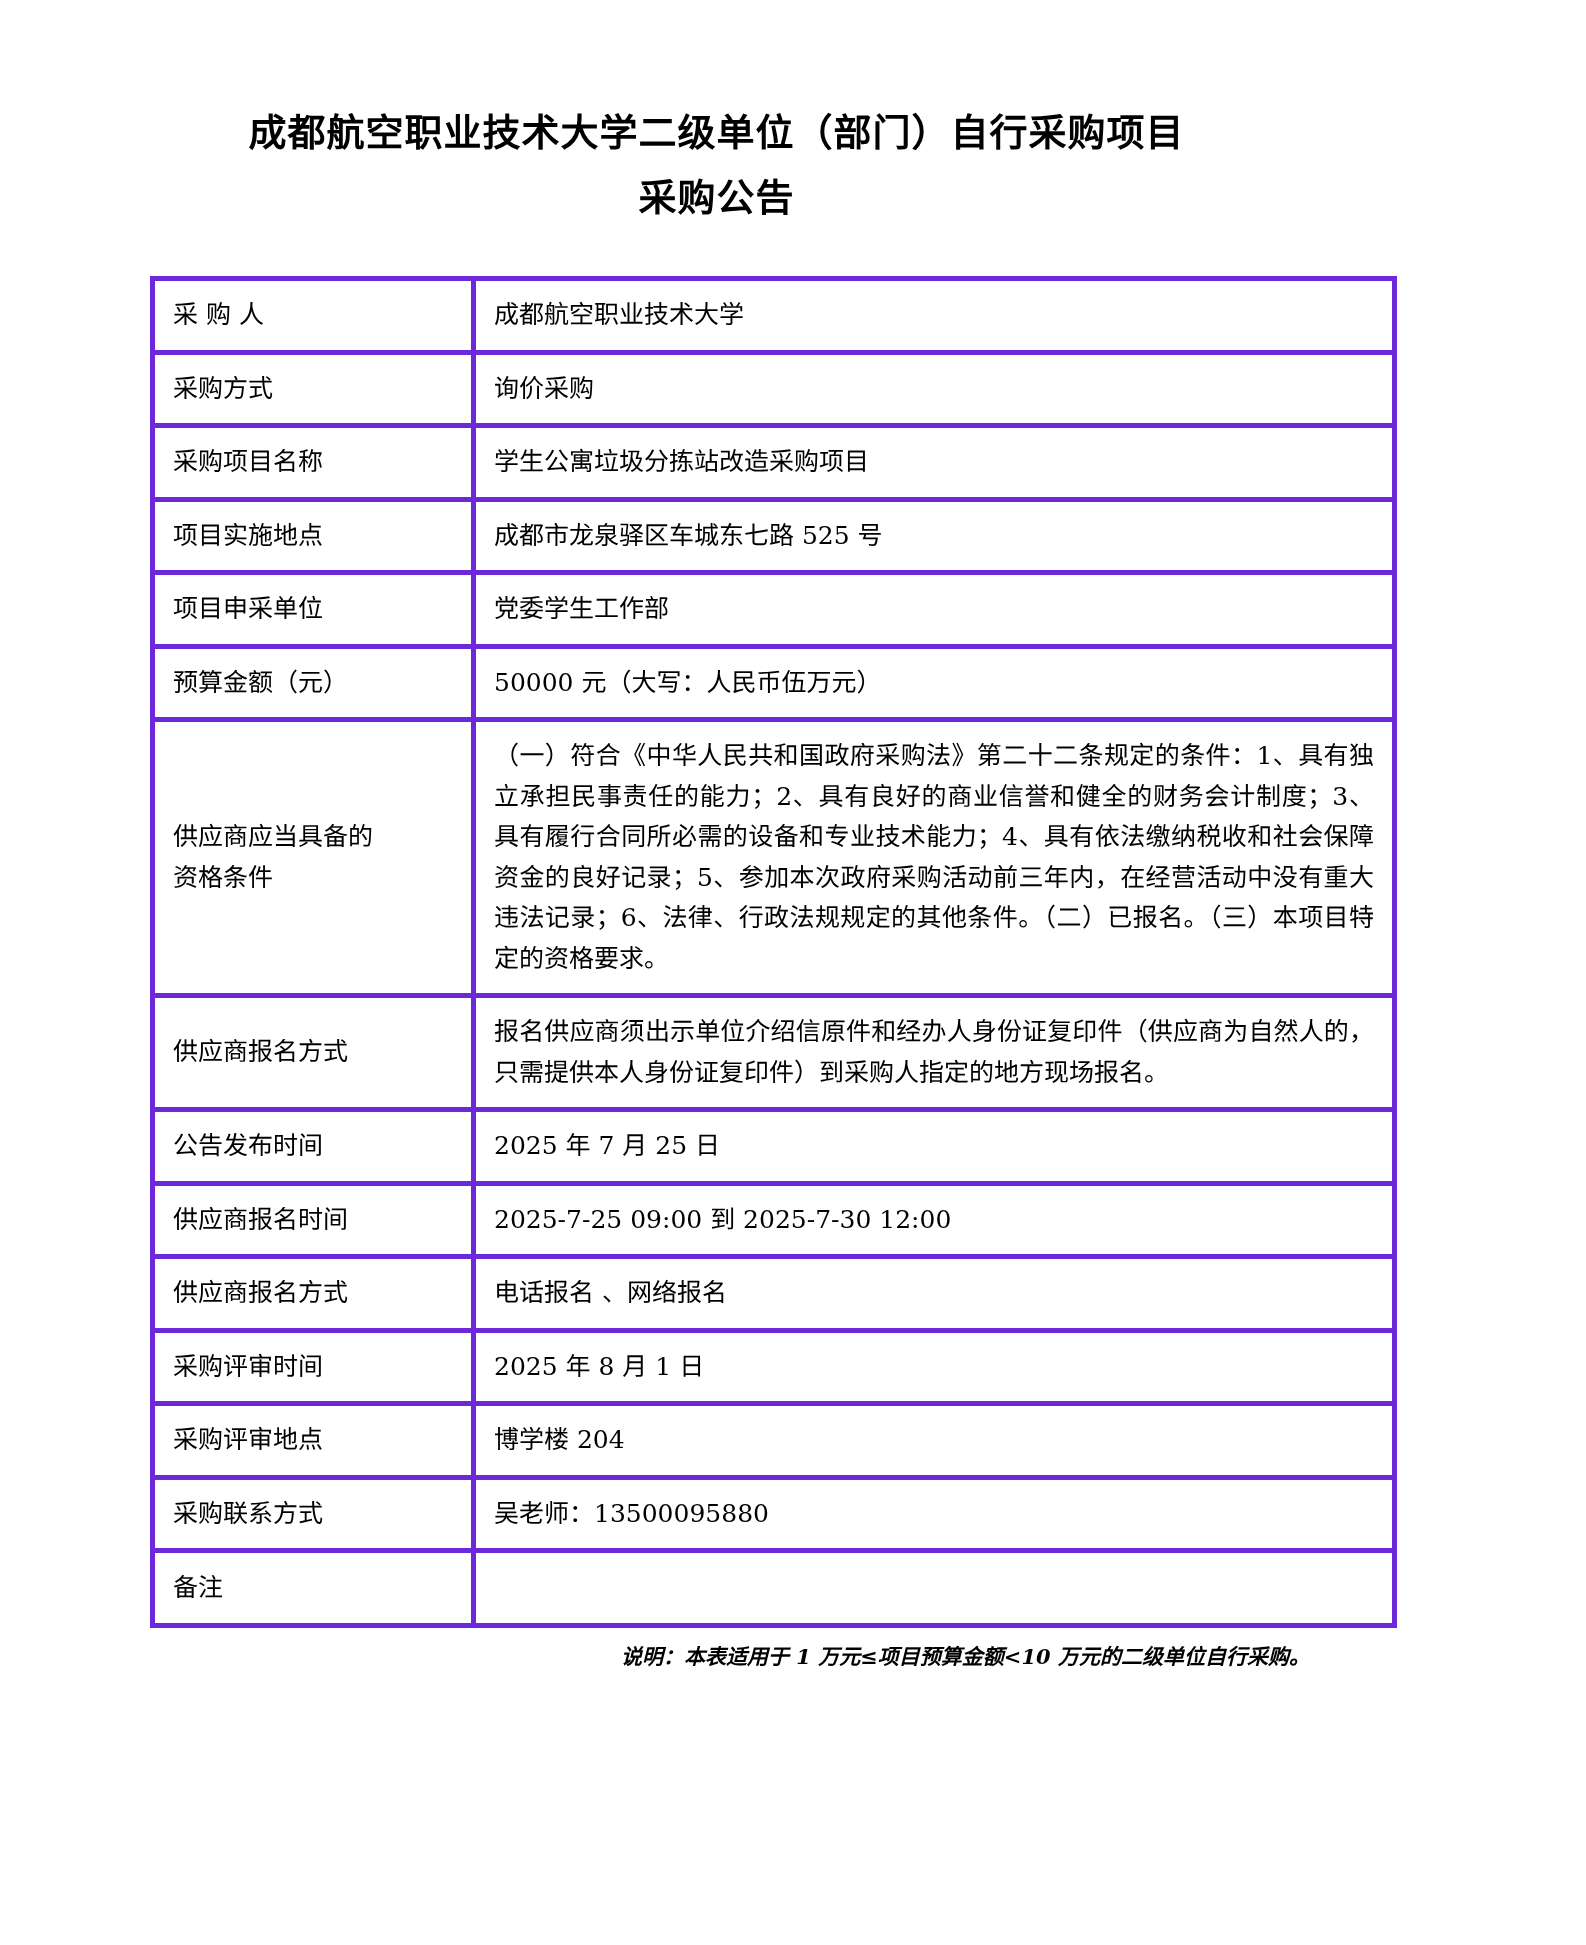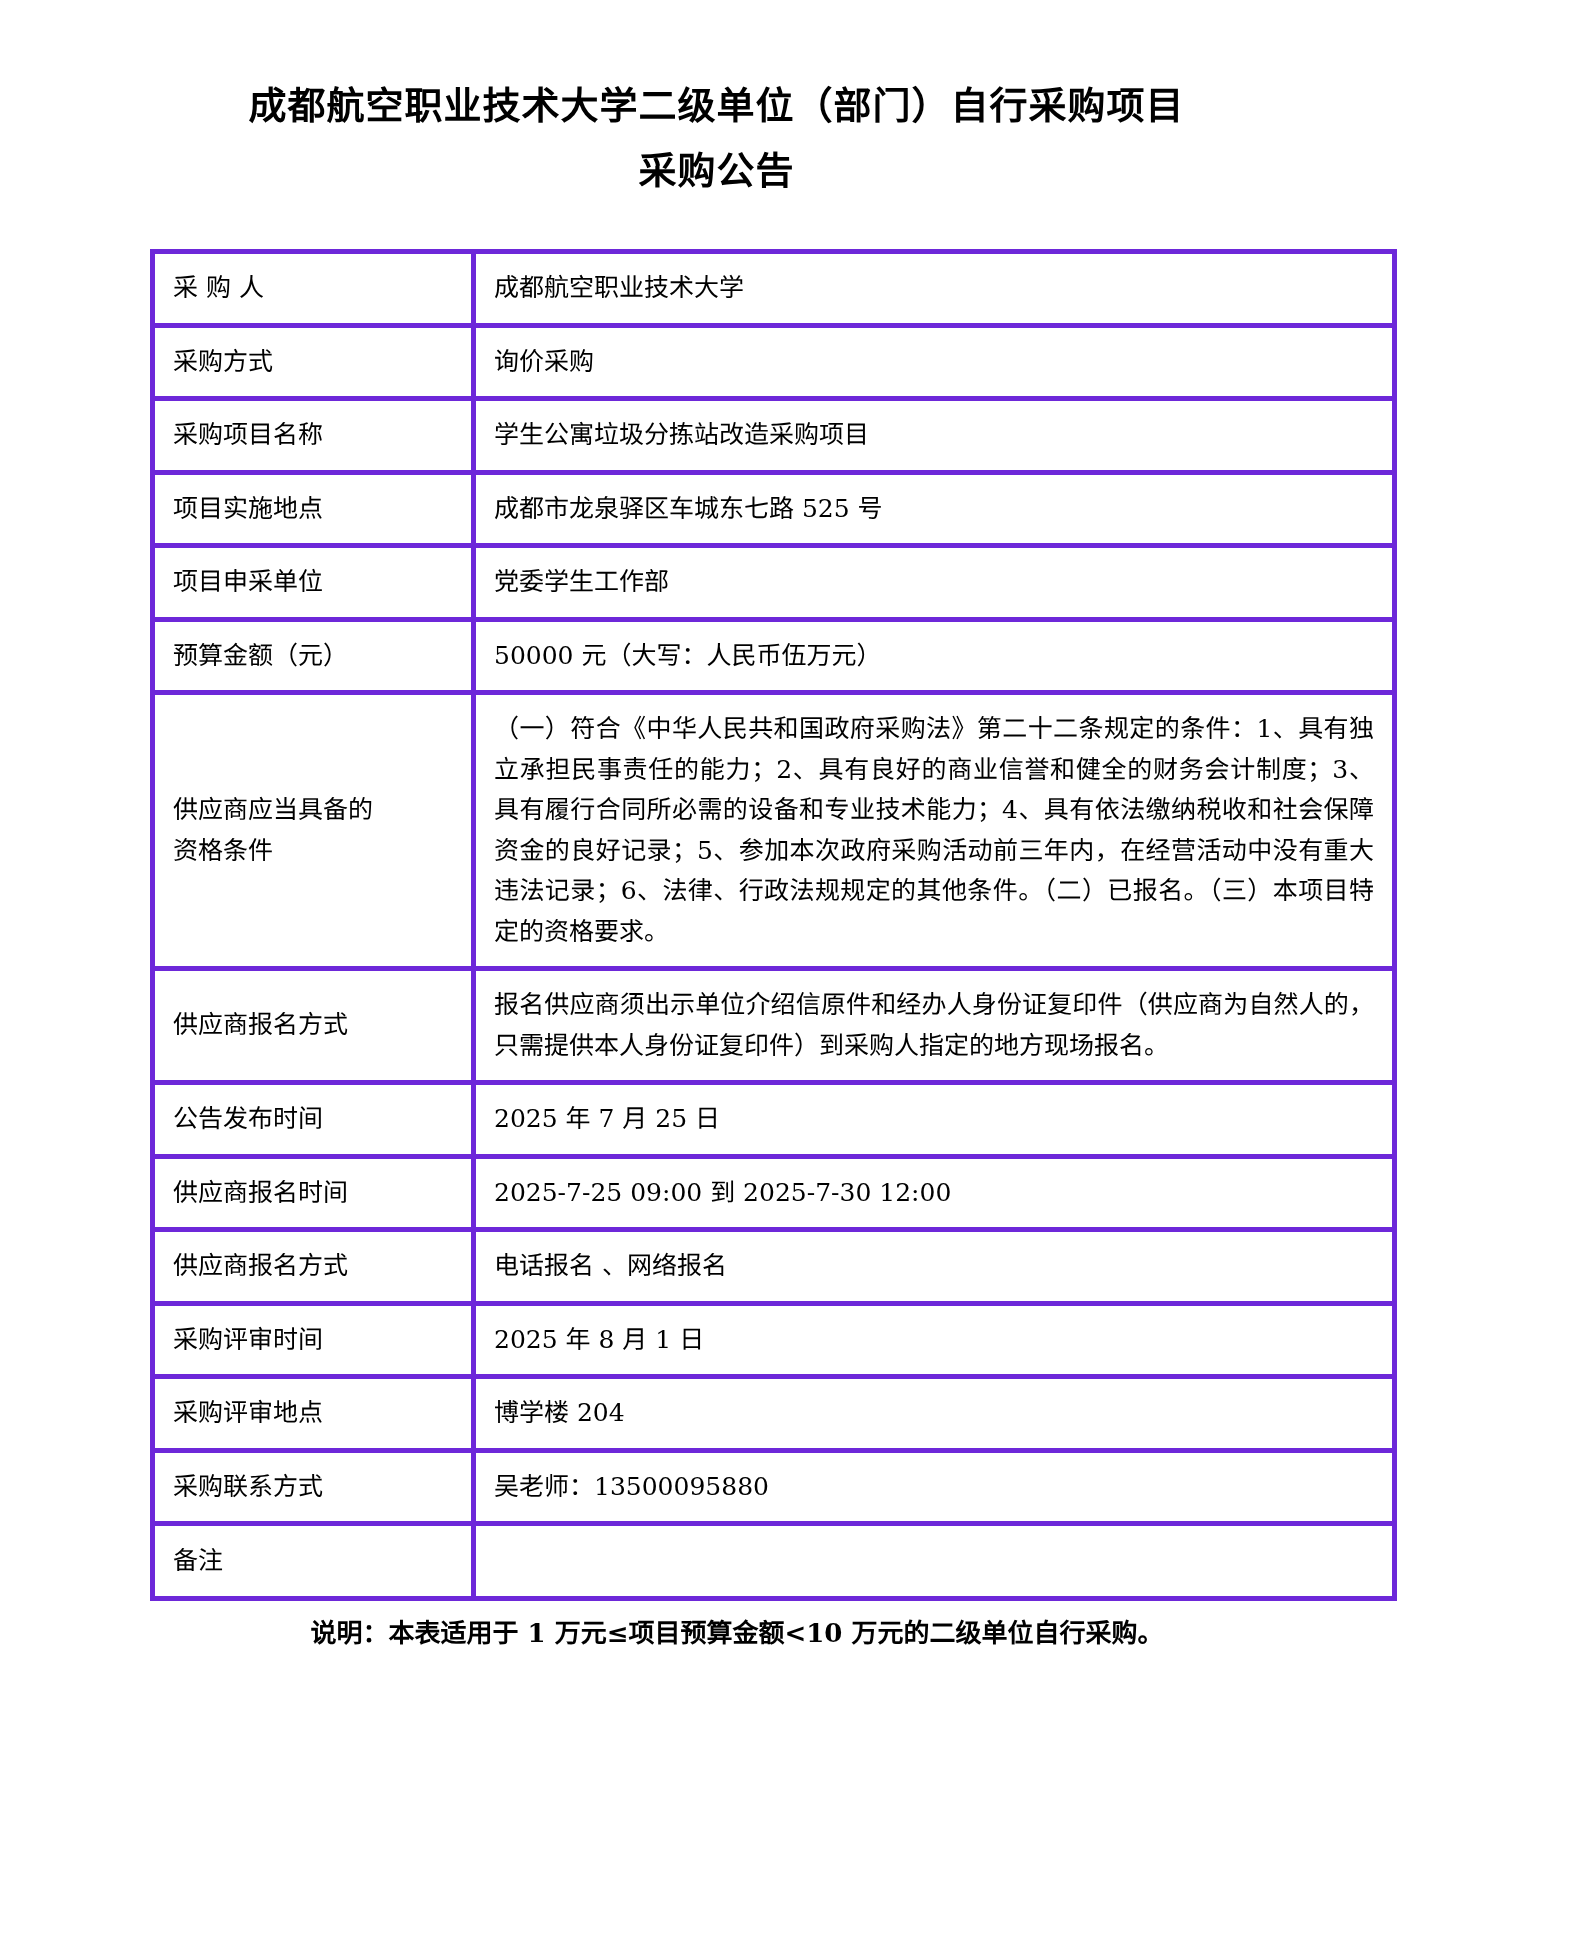--- a/index.html
+++ b/index.html
@@ -10,21 +10,21 @@
   body {
     width: 1586px;
     min-height: 1945px;
     font-family: "DejaVu Serif", "Liberation Serif", serif;
     color: #000000;
   }
   .page {
     width: 1433px;
     min-height: 1945px;
     box-sizing: border-box;
-    padding: 74px 150px 40px 150px;
+    padding: 101px 150px 40px 150px;
   }
   .doc-title {
     text-align: center;
     font-family: "DejaVu Sans", "Liberation Sans", sans-serif;
     font-weight: bold;
     font-size: 38px;
     line-height: 1.7;
     letter-spacing: 1px;
     margin: 0 0 46px 0;
   }
@@ -55,26 +55,27 @@
     vertical-align: middle;
     margin-left: 14px;
   }
   .just {
     text-align: justify;
     text-justify: inter-ideograph;
   }
   .note {
     width: 1160px;
     margin: 12px auto 0 auto;
-    font-size: 26px;
+    font-size: 21px;
     font-weight: bold;
     line-height: 1.6;
-    text-align: center;
+    text-align: right;
     padding-left: 14px;
     box-sizing: border-box;
+    font-style: italic;
   }
   .empty-cell {
     min-height: 42px;
   }
 </style>
 </head>
 <body>
 
 <div class="page">
 

